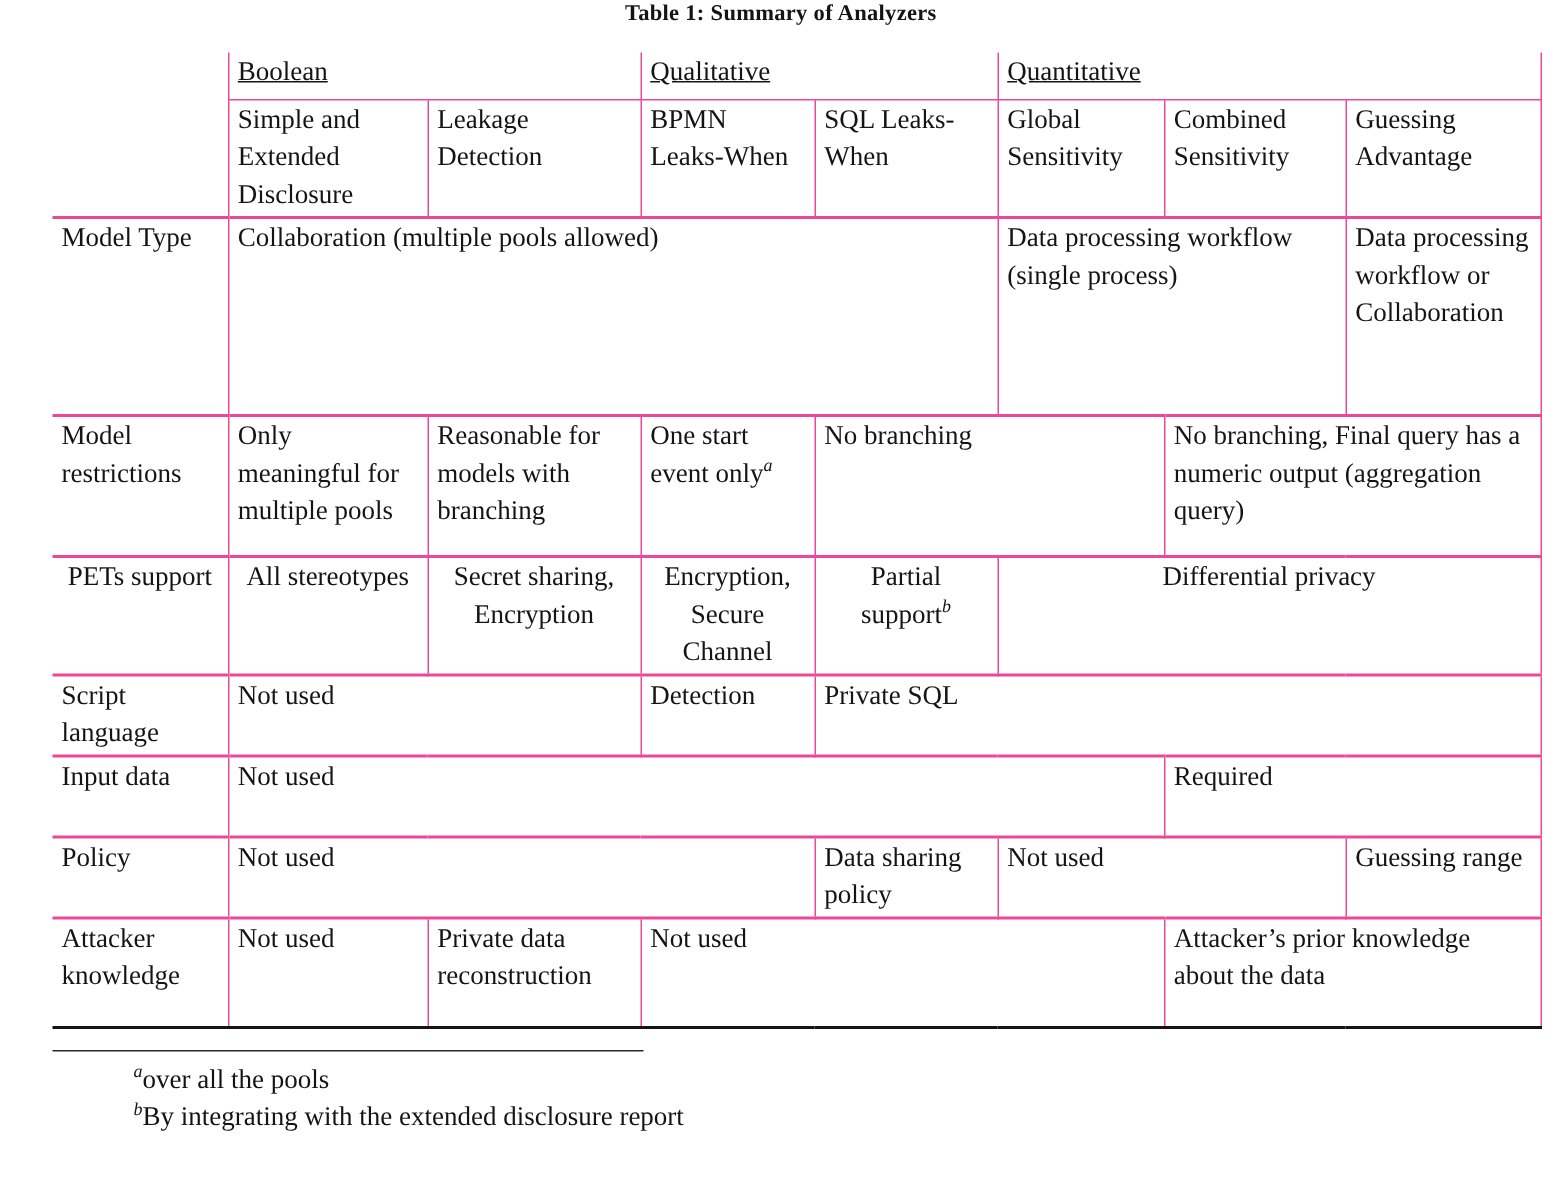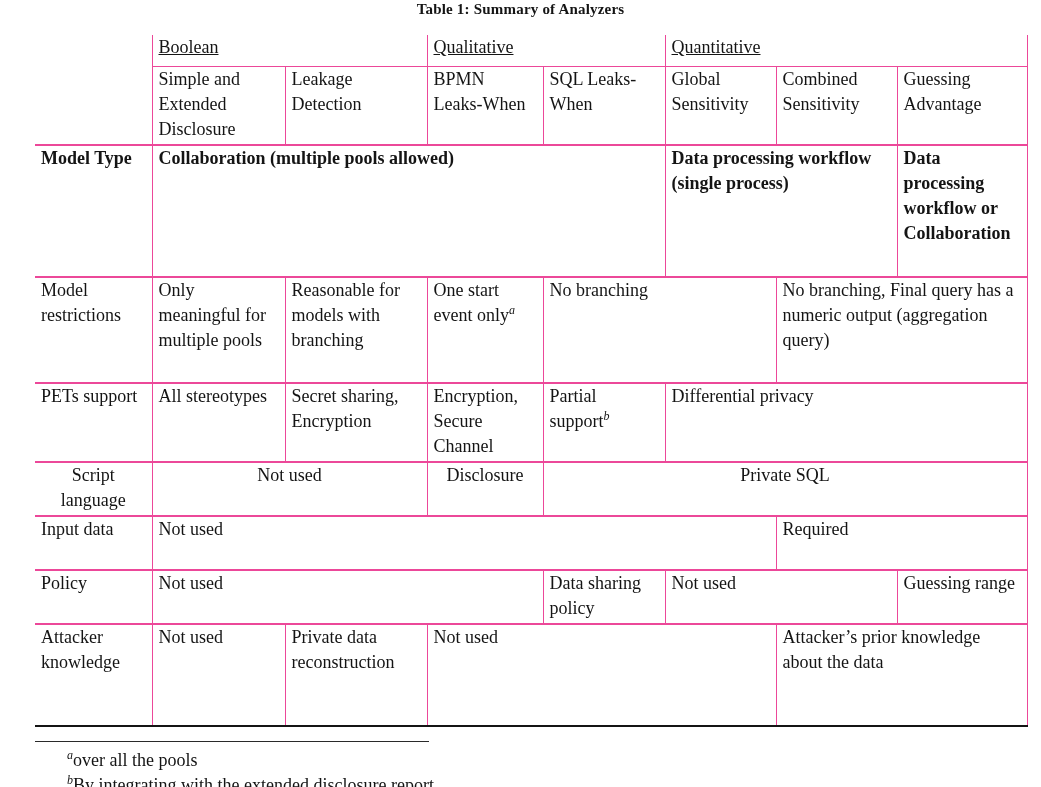--- a/index.html
+++ b/index.html
@@ -35,27 +35,27 @@
     vertical-align:top;
     padding:0 6px 2px 6px;
     overflow:hidden;
   }
   
   tr.br > th, tr.br > td { border-top-width:2px; }
 
   
   tr.r-group  > * { height:31px; }
   tr.r-head   > th { height:77px; }
-  tr.r0 > * { height:132px;font-weight:bold; }
-  tr.r1 > * { height:106px; }
-  tr.r2 > * { height:64px; }
-  tr.r3 > * { height:53px;text-align:center; }
+  tr.r0 > * { height:132px; }
+  tr.r1 > * { height:94px; }
+  tr.r2 > * { height:64px;text-align:center; }
+  tr.r3 > * { height:53px; }
   tr.r4 > * { height:54px; }
   tr.r5 > * { height:54px; }
-  tr.r6 > * { height:102px; }
+  tr.r6 > * { height:73px; }
 
   .spacer {
     border-left:none !important;
     border-top:none !important;
   }
   .group {
     font-weight:bold;
     text-align:center;
     border-top:none !important;
     text-decoration:underline;
@@ -74,21 +74,21 @@
     font-size:12px;
     line-height:0;
   }
 
   .fnrule {
     margin:14px 0 6px 35px;
     width:394px; height:0;
     border-top:1.5px solid #2a2a2a;
   }
   .fn {
-    margin-left:67px;
+    margin-left:89px;
     font-size:18px;
     line-height:25px;
   }
 </style>
 </head>
 <body>
 
 <div class="page">
 
   <div class="caption">Table 1: Summary of Analyzers</div>
@@ -142,21 +142,21 @@
         <td class="jst">All stereotypes</td>
         <td class="jst">Secret sharing, Encryption</td>
         <td class="jst">Encryption, Secure Channel</td>
         <td><span>Partial support</span><sup>b</sup></td>
         <td class="ctr" colspan="3">Differential privacy</td>
       </tr>
 
       <tr class="br r3">
         <th class="rowlabel">Script language</th>
         <td class="ctr" colspan="2">Not used</td>
-        <td>Disclosure</td>
+        <td>Detection</td>
         <td class="ctr" colspan="4">Private SQL</td>
       </tr>
 
       <tr class="br r4">
         <th class="rowlabel">Input data</th>
         <td class="ctr" colspan="5">Not used</td>
         <td class="ctr" colspan="2">Required</td>
       </tr>
 
       <tr class="br r5">

